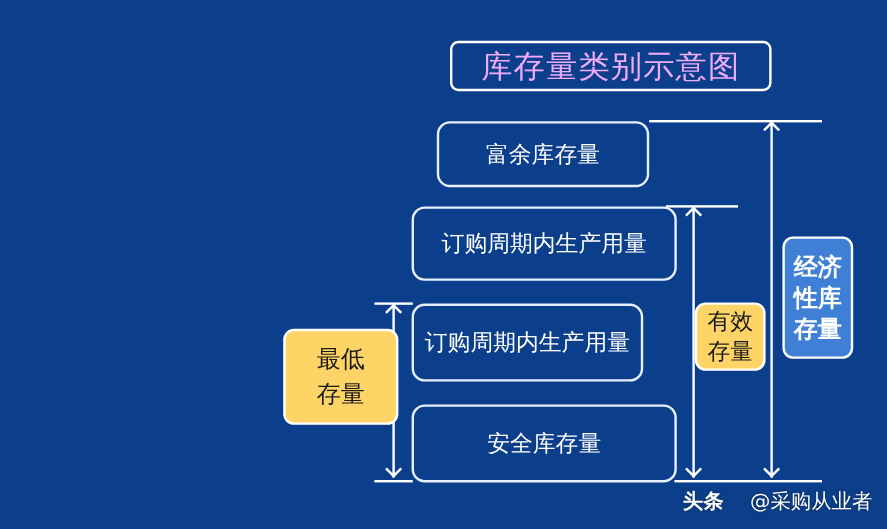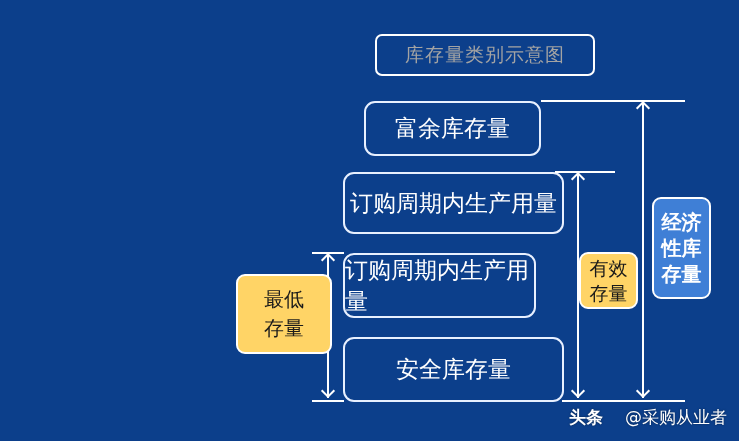--- a/index.html
+++ b/index.html
@@ -3,28 +3,28 @@
   <meta charset="utf-8">
   <style>
     html, body { margin: 0; padding: 0; }
     body {
       width: 739px; height: 441px; overflow: hidden;
       background: #0c3f8b; position: relative;
       font-family: "DejaVu Sans", "Liberation Sans", sans-serif;
     }
     .abs { position: absolute; }
     .title {
-      left: 375px; top: 34px; width: 220px; height: 42px;
+      left: 375px; top: 34px; width: 268px; height: 42px;
       border: 2px solid #ffffff; border-radius: 7px; box-sizing: border-box;
-      color: #a3a3a3; font-size: 19px; display: flex; align-items: center; justify-content: center;
+      color: #f0abfc; font-size: 26px; display: flex; align-items: center; justify-content: center;
       letter-spacing: 1px;
     }
     .box {
       border: 2px solid #e8f0ff; border-radius: 11px; box-sizing: border-box;
-      color: #fff; font-size: 23px; display: flex; align-items: center; justify-content: center;
+      color: #fff; font-size: 19px; display: flex; align-items: center; justify-content: center;
     }
     .hline { height: 2px; background: #fff; }
     .vline { width: 2px; background: #fff; }
     .arrow-up, .arrow-down {
       width: 10px; height: 10px; box-sizing: border-box;
       border-left: 2px solid #fff; border-top: 2px solid #fff;
     }
     .arrow-up { transform: rotate(45deg); }
     .arrow-down { transform: rotate(225deg); }
     .yellow {

